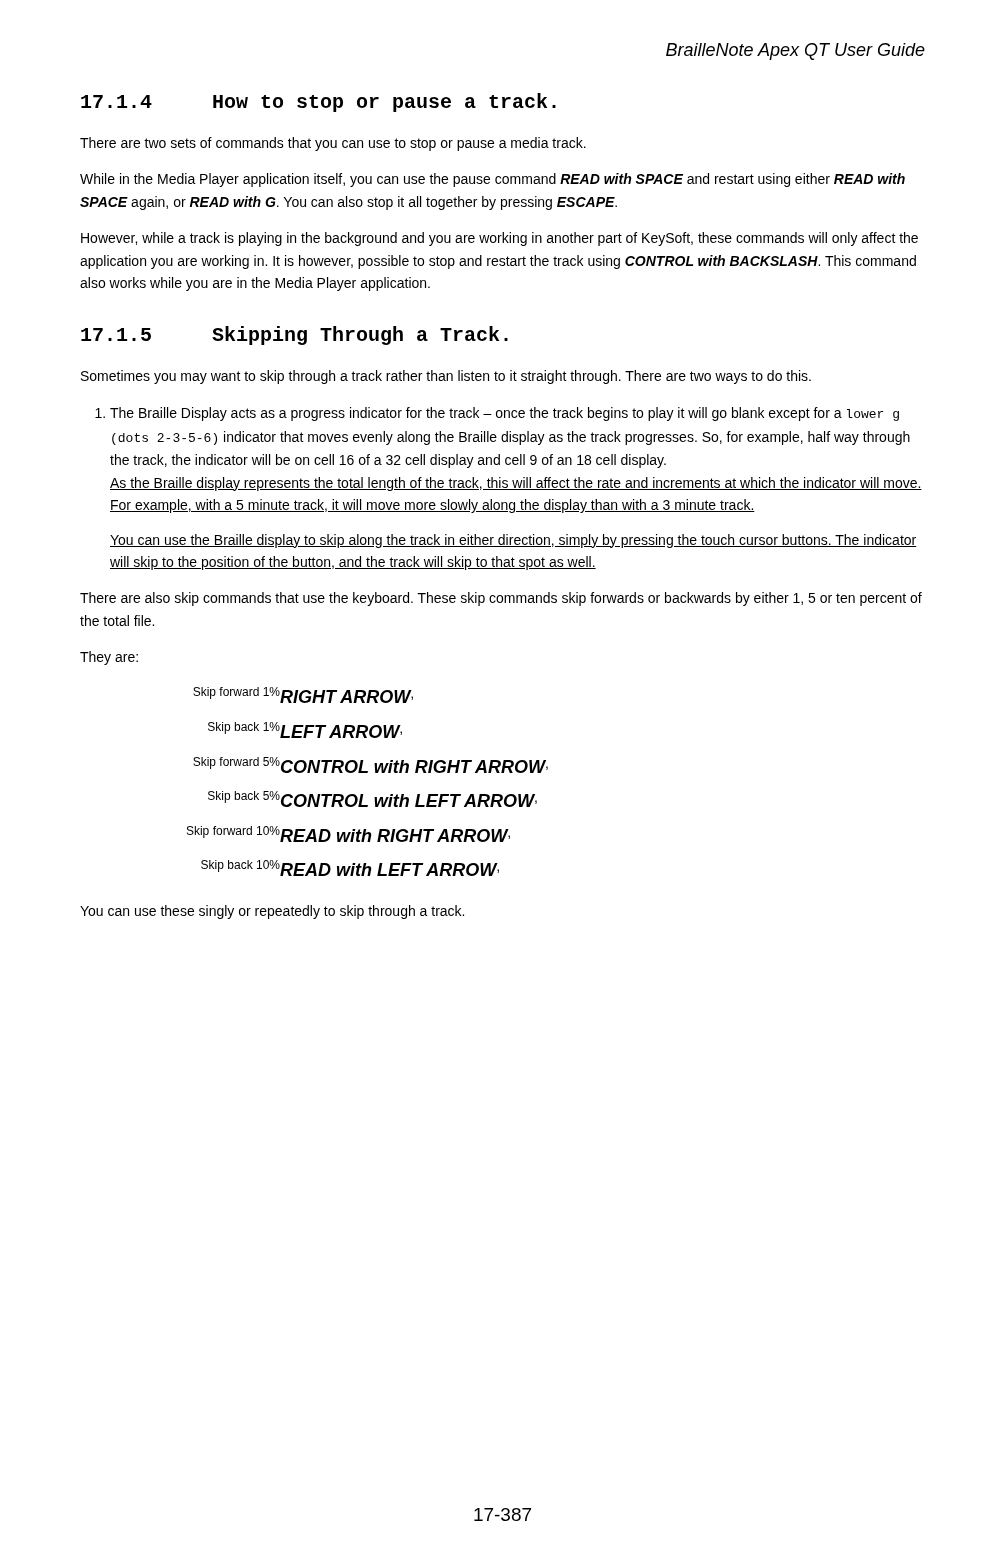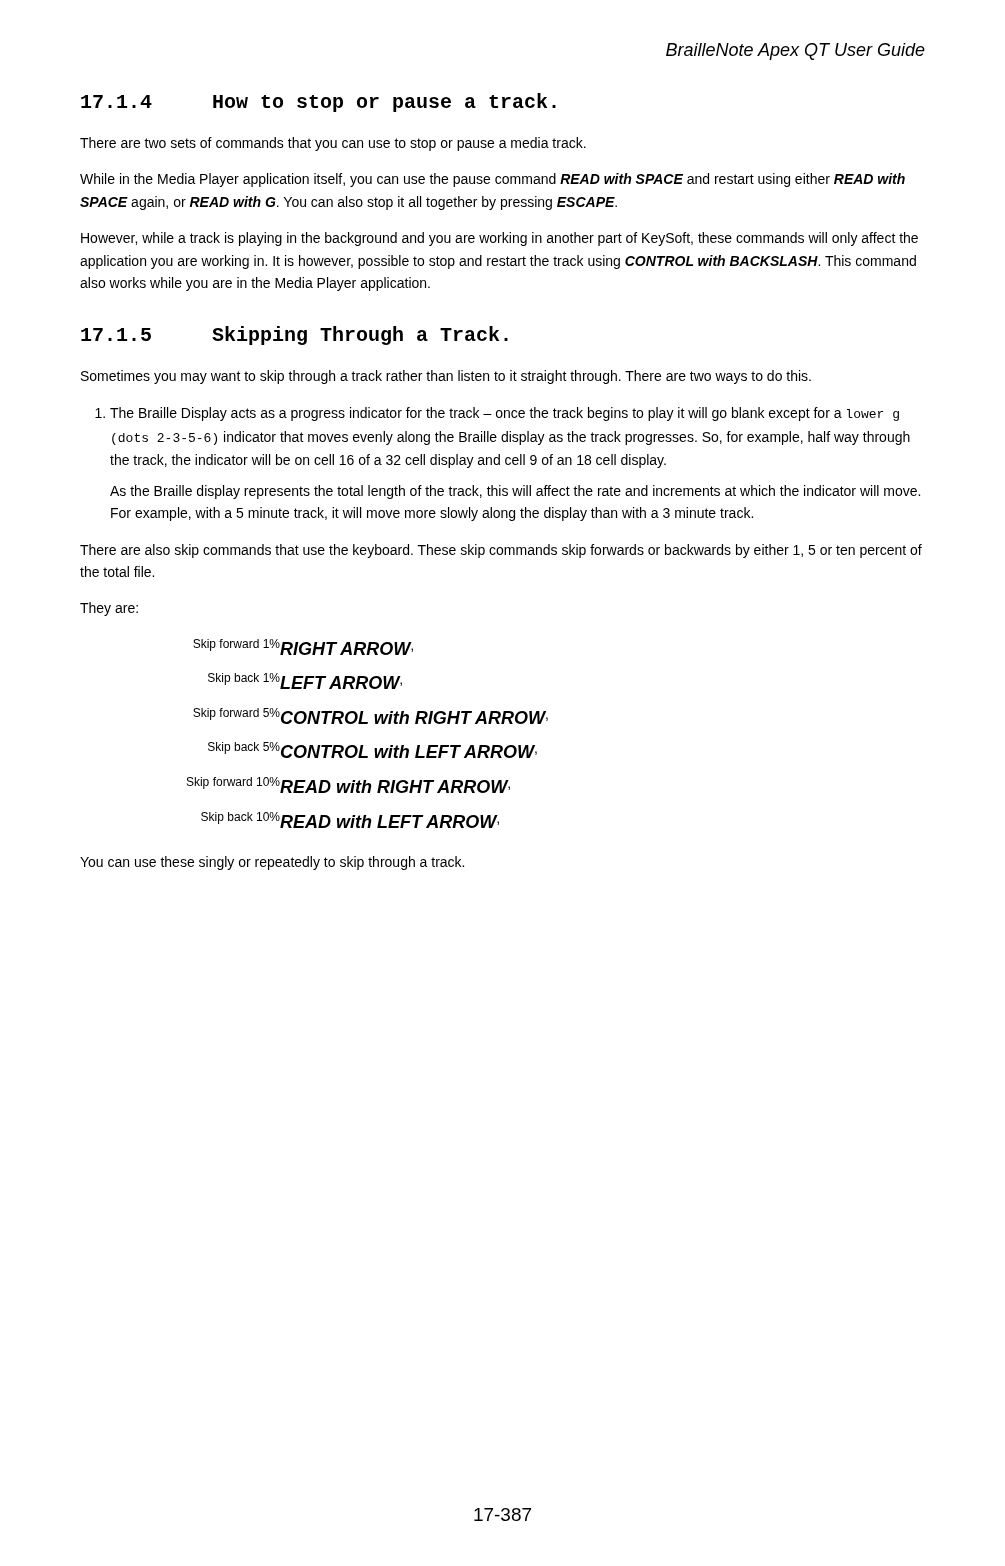--- a/index.html
+++ b/index.html
@@ -66,24 +66,25 @@
       margin-bottom: 14px;
     }
 
     ol li {
       line-height: 1.6;
       font-size: 14px;
       margin-bottom: 8px;
     }
 
     .sub-para {
-      margin-top: 8px;
+      margin-top: 0;
       margin-bottom: 12px;
       line-height: 1.6;
       font-size: 14px;
+      text-decoration: underline;
     }
 
     .skip-table {
       margin-left: 40px;
       margin-bottom: 14px;
     }
 
     .skip-row {
       display: flex;
       margin-bottom: 4px;
@@ -158,20 +159,23 @@
 
     <ol>
       <li>
         <div class="ol-item-block">
           <span>
             The Braille Display acts as a progress indicator for the track – once the track begins to play it will go blank except for a <span class="monospace">lower g (dots 2-3-5-6)</span> indicator that moves evenly along the Braille display as the track progresses. So, for example, half way through the track, the indicator will be on cell 16 of a 32 cell display and cell 9 of an 18 cell display.
           </span>
           <div class="sub-para">
             As the Braille display represents the total length of the track, this will affect the rate and increments at which the indicator will move. For example, with a 5 minute track, it will move more slowly along the display than with a 3 minute track.
           </div>
+          <div class="sub-para">
+            You can use the Braille display to skip along the track in either direction, simply by pressing the touch cursor buttons. The indicator will skip to the position of the button, and the track will skip to that spot as well.
+          </div>
         </div>
       </li>
     </ol>
 
     <p>There are also skip commands that use the keyboard. These skip commands skip forwards or backwards by either 1, 5 or ten percent of the total file.</p>
 
     <p>They are:</p>
 
     <div class="skip-table">
 

